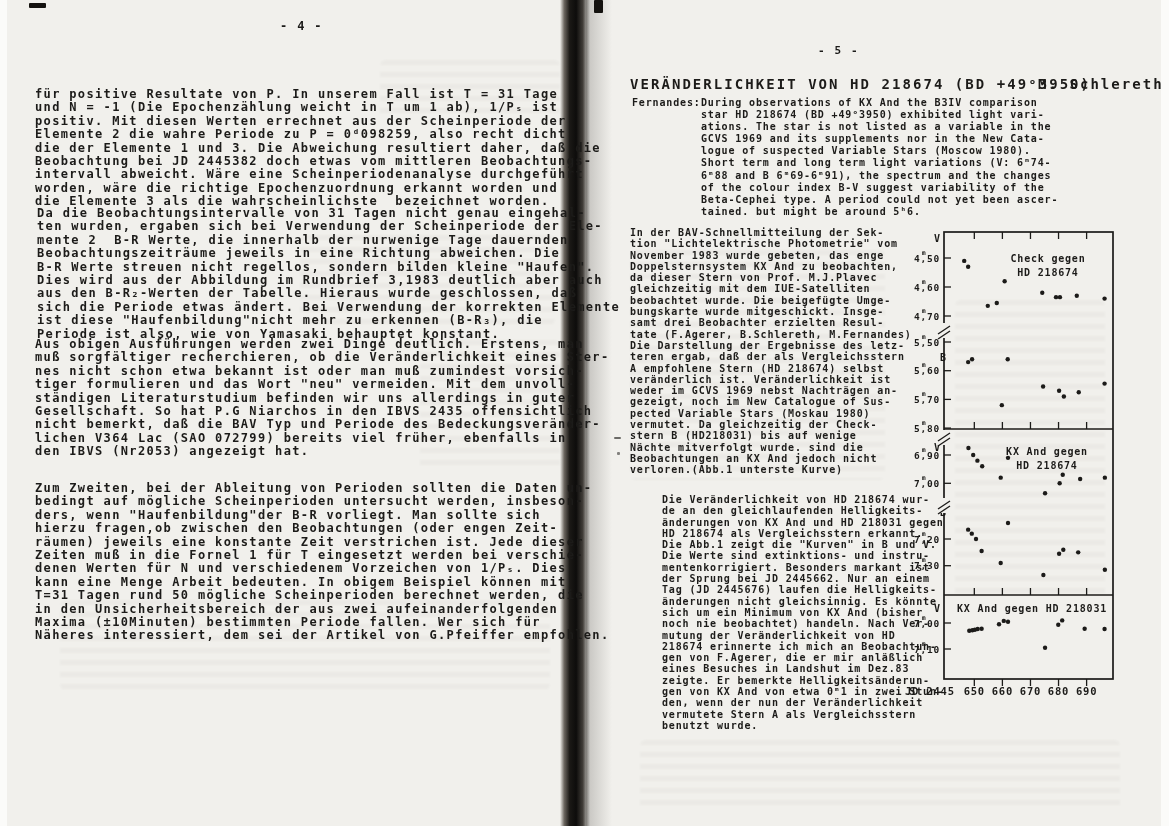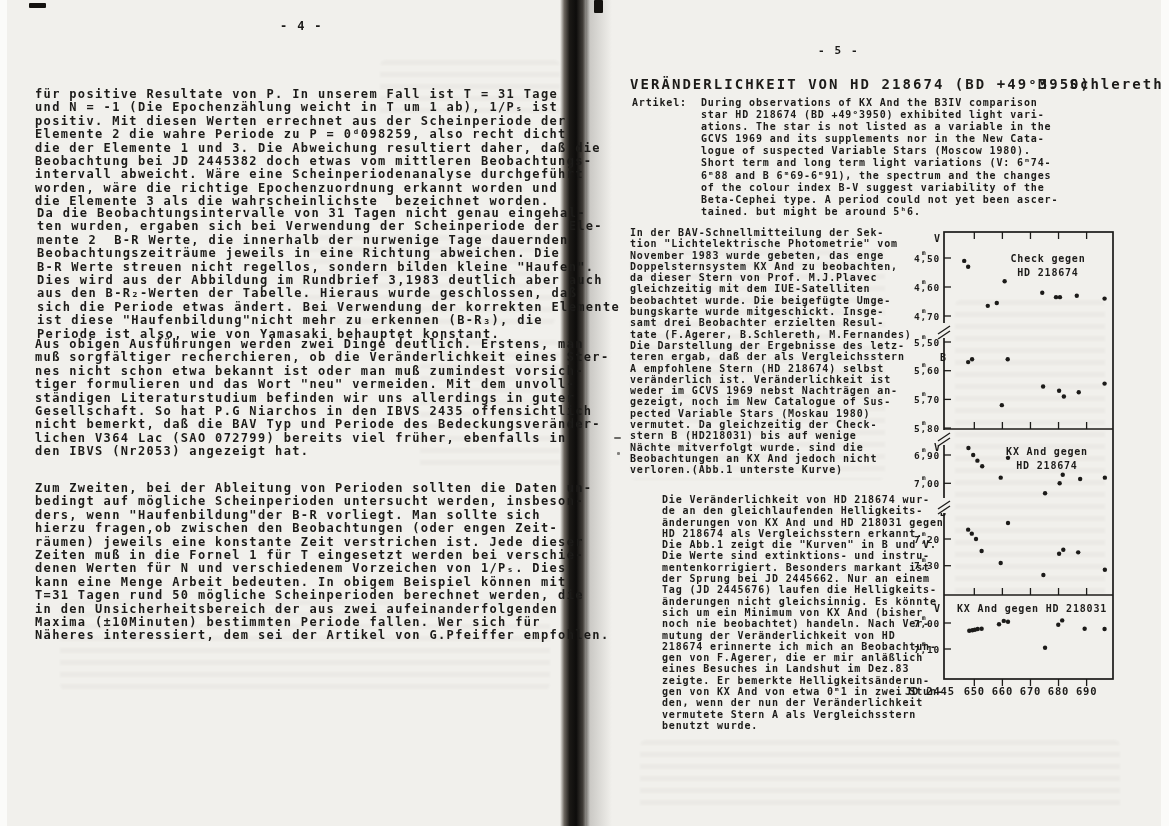--- a/index.html
+++ b/index.html
@@ -86,21 +86,21 @@
 denen Werten für N und verschiedenem Vorzeichen von 1/Pₛ. Dies
 kann eine Menge Arbeit bedeuten. In obigem Beispiel können mit
 T=31 Tagen rund 50 mögliche Scheinperioden berechnet werden, die
 in den Unsicherheitsbereich der aus zwei aufeinanderfolgenden
 Maxima (±10Minuten) bestimmten Periode fallen. Wer sich für
 Näheres interessiert, dem sei der Artikel von G.Pfeiffer empfohlen.</pre>
 
   <pre class="t rp" style="left:818px;top:45px;font-size:11px;letter-spacing:1.6px;">- 5 -</pre>
   <pre class="t ttl" style="left:630px;top:77px;">VERÄNDERLICHKEIT VON HD 218674 (BD +49ᵒ3950)</pre>
   <pre class="t ttl" style="left:1038px;top:77px;">M. Schlereth</pre>
-  <pre class="t rpa" style="left:632px;top:97px;">Artikel:</pre>
+  <pre class="t rpa" style="left:632px;top:97px;">Fernandes:</pre>
   <pre class="t rpa" style="left:701px;top:97px;">During observations of KX And the B3IV comparison
 star HD 218674 (BD +49ᵒ3950) exhibited light vari-
 ations. The star is not listed as a variable in the
 GCVS 1969 and its supplements nor in the New Cata-
 logue of suspected Variable Stars (Moscow 1980).
 Short term and long term light variations (V: 6ᵐ74-
 6ᵐ88 and B 6ᵐ69-6ᵐ91), the spectrum and the changes
 of the colour index B-V suggest variability of the
 Beta-Cephei type. A period could not yet been ascer-
 tained. but might be around 5ʰ6.</pre>

